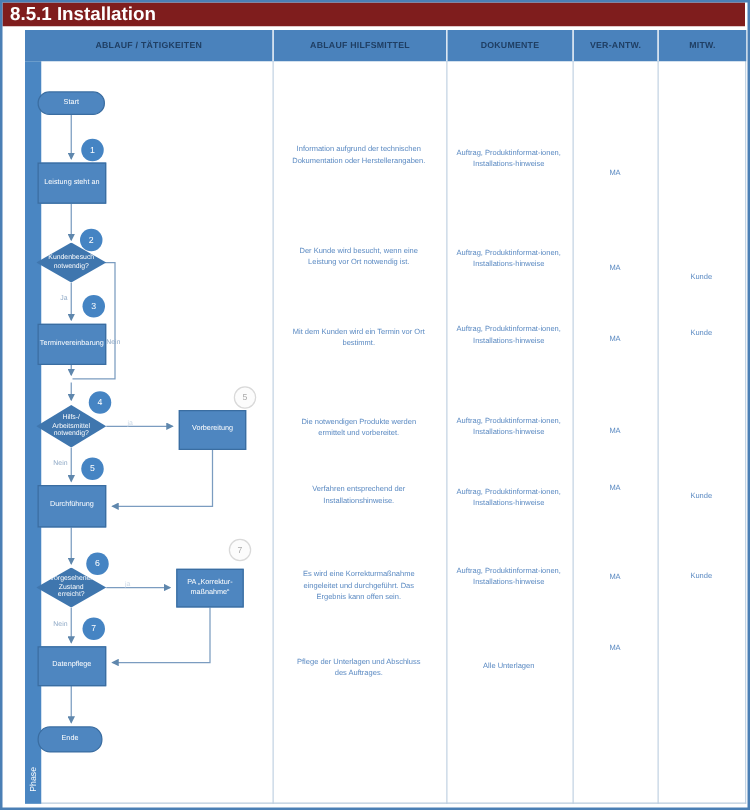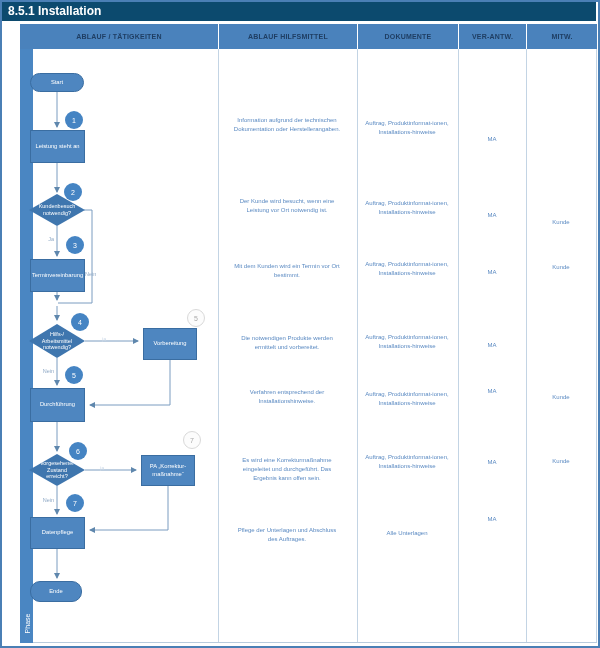--- a/index.html
+++ b/index.html
@@ -1,20 +1,20 @@
 <!DOCTYPE html>
 <html><head>
 <meta charset="utf-8">
 <style>
   html,body{margin:0;padding:0;}
   body{font-family:"Liberation Sans",sans-serif;background:#ffffff;}
   #page{position:relative;width:600px;height:648px;background:#ffffff;overflow:hidden;}
   .border-overlay{position:absolute;inset:0;border:2px solid #4a7fb5;pointer-events:none;z-index:10;}
-  .titlebar{position:absolute;left:2px;top:2px;width:594px;height:19px;background:#0c4a6e;color:#ffffff;
-    font-size:12px;font-weight:bold;line-height:19px;padding-left:6px;box-sizing:border-box;z-index:5;}
+  .titlebar{position:absolute;left:2px;top:2px;width:594px;height:19px;background:#7f1d1d;color:#ffffff;
+    font-size:15px;font-weight:bold;line-height:19px;padding-left:6px;box-sizing:border-box;z-index:5;}
   .header{position:absolute;left:20px;top:24px;height:25px;display:flex;z-index:5;}
   .hcell{background:#4a82bc;color:#1f3e63;font-size:7px;font-weight:bold;display:flex;align-items:center;
     justify-content:center;border-left:1px solid #ffffff;box-sizing:border-box;letter-spacing:.2px;}
   .hcell:first-child{border-left:none;}
   .phasebar{position:absolute;left:20px;top:49px;width:13px;height:594px;background:#4a86c2;z-index:2;}
   .phasetext{position:absolute;bottom:16px;left:50%;transform:translateX(-50%) rotate(-90deg);
     color:#ffffff;font-size:7px;white-space:nowrap;}
   .vline{position:absolute;top:49px;height:594px;width:1px;background:#c3d4e4;z-index:1;}
   .hline{position:absolute;background:#b9cbdd;z-index:1;}
   .connector-layer{position:absolute;left:20px;top:49px;z-index:1;}

